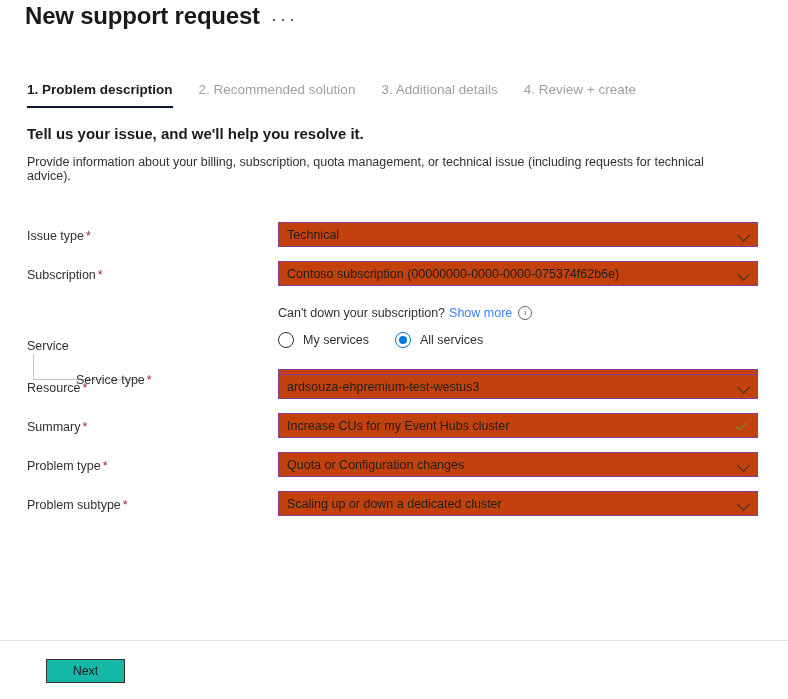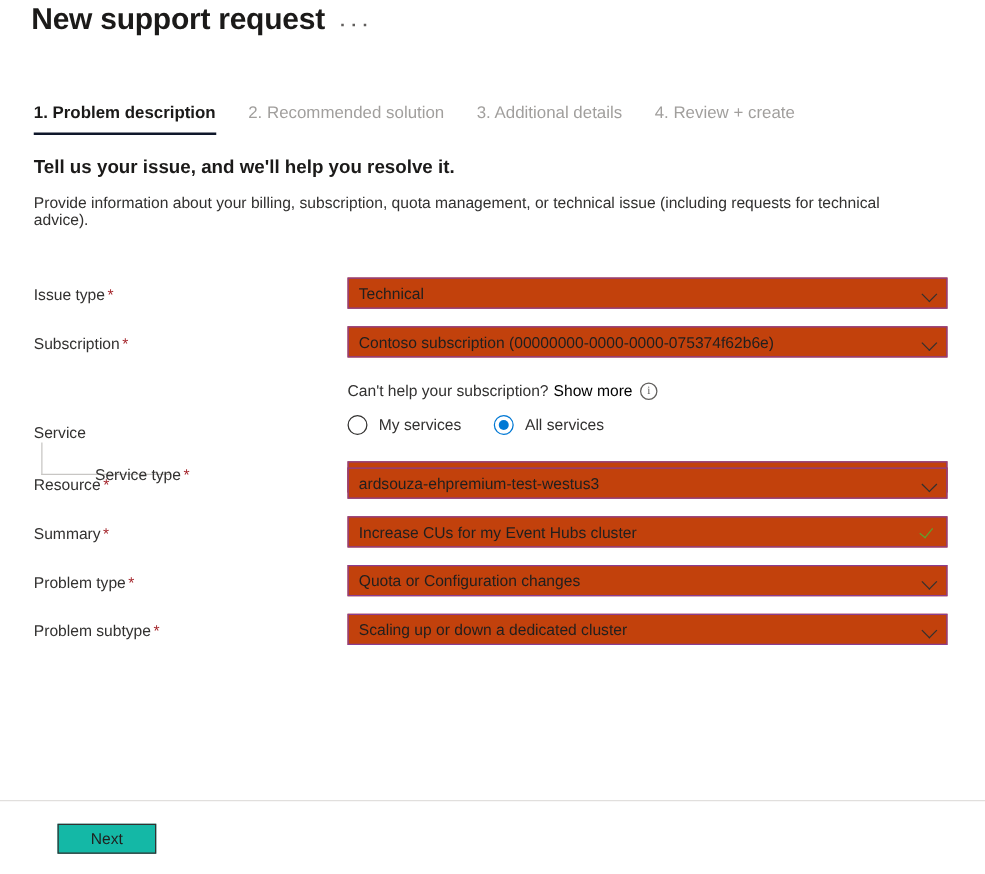--- a/index.html
+++ b/index.html
@@ -195,21 +195,21 @@
     position: absolute;
     left: 278px;
     top: 6px;
     font-size: 12.5px;
     color: #323130;
     display: flex;
     align-items: center;
     white-space: nowrap;
   }
   .hint a {
-    color: #000000;
+    color: #3b82f6;
     text-decoration: none;
     margin-left: 4px;
     cursor: pointer;
   }
   .info-icon {
     display: inline-block;
     width: 12px;
     height: 12px;
     border: 1px solid #605e5c;
     border-radius: 50%;
@@ -361,21 +361,21 @@
     <div class="row">
       <div class="lbl"><span>Subscription</span><span class="req">*</span></div>
       <div class="ctrl">
         <div class="val">Contoso subscription (00000000-0000-0000-075374f62b6e)</div>
         <div class="chev"></div>
       </div>
     </div>
 
     <div class="hint-row">
       <div class="hint">
-        <span>Can't help your subscription?</span>
+        <span>Can't down your subscription?</span>
         <a>Show more</a>
         <span class="info-icon"></span>
       </div>
     </div>
 
     <div class="service-row">
       <div class="lbl"><span>Service</span></div>
       <div class="radio-group">
         <div class="radio-opt">
           <span class="radio-mark"></span>

